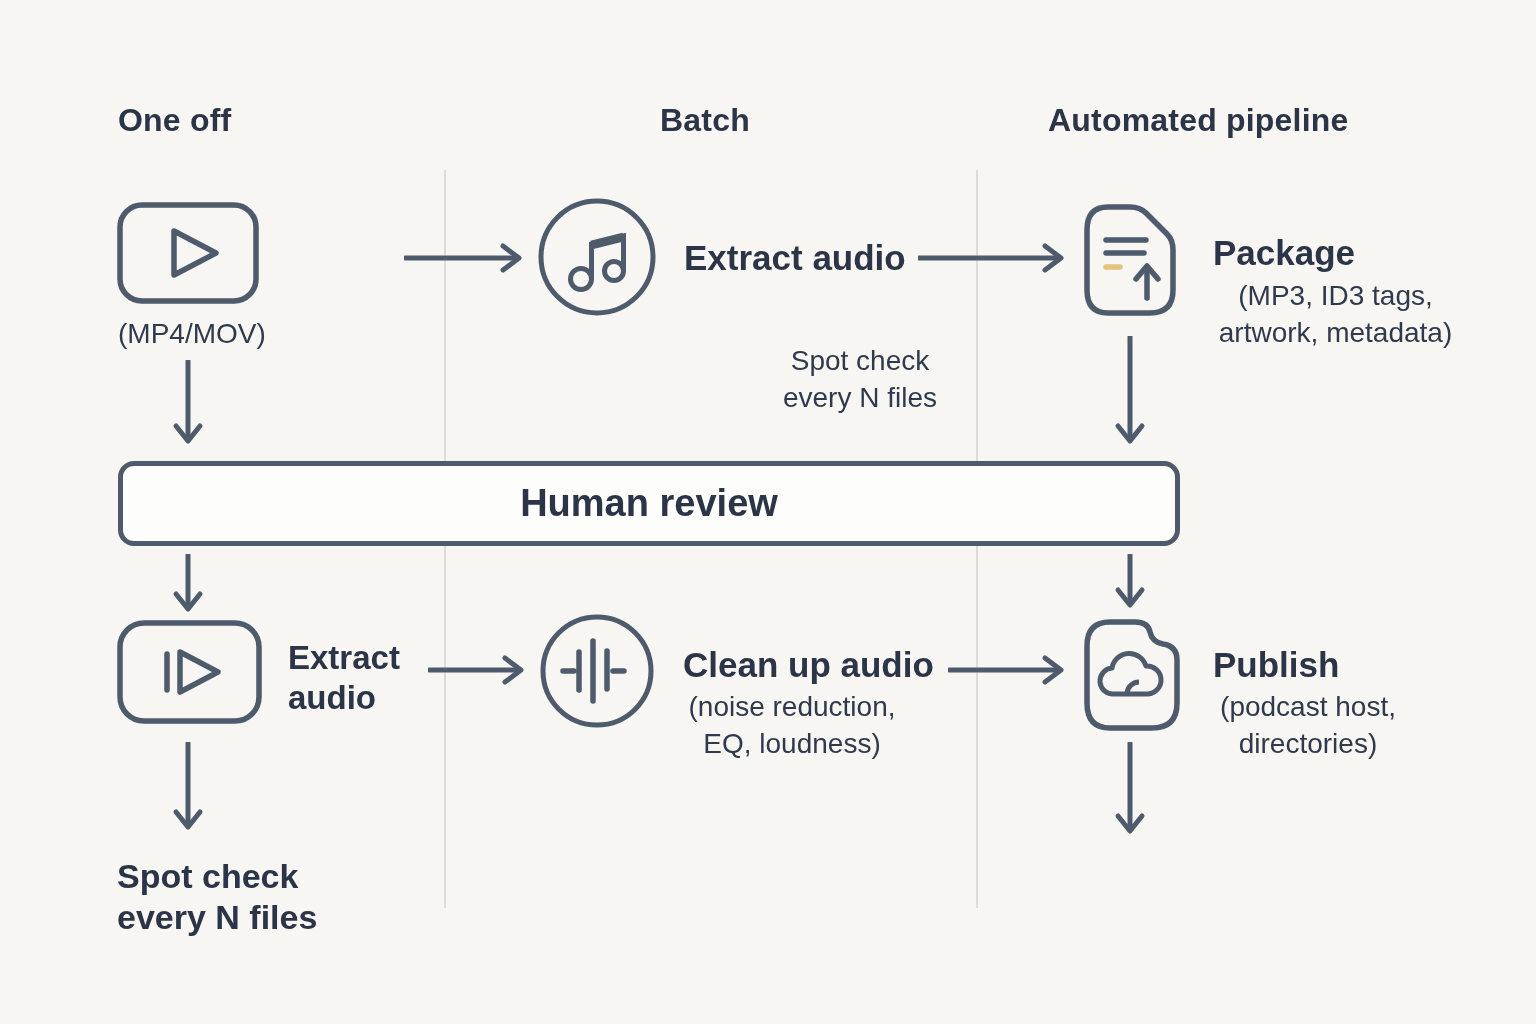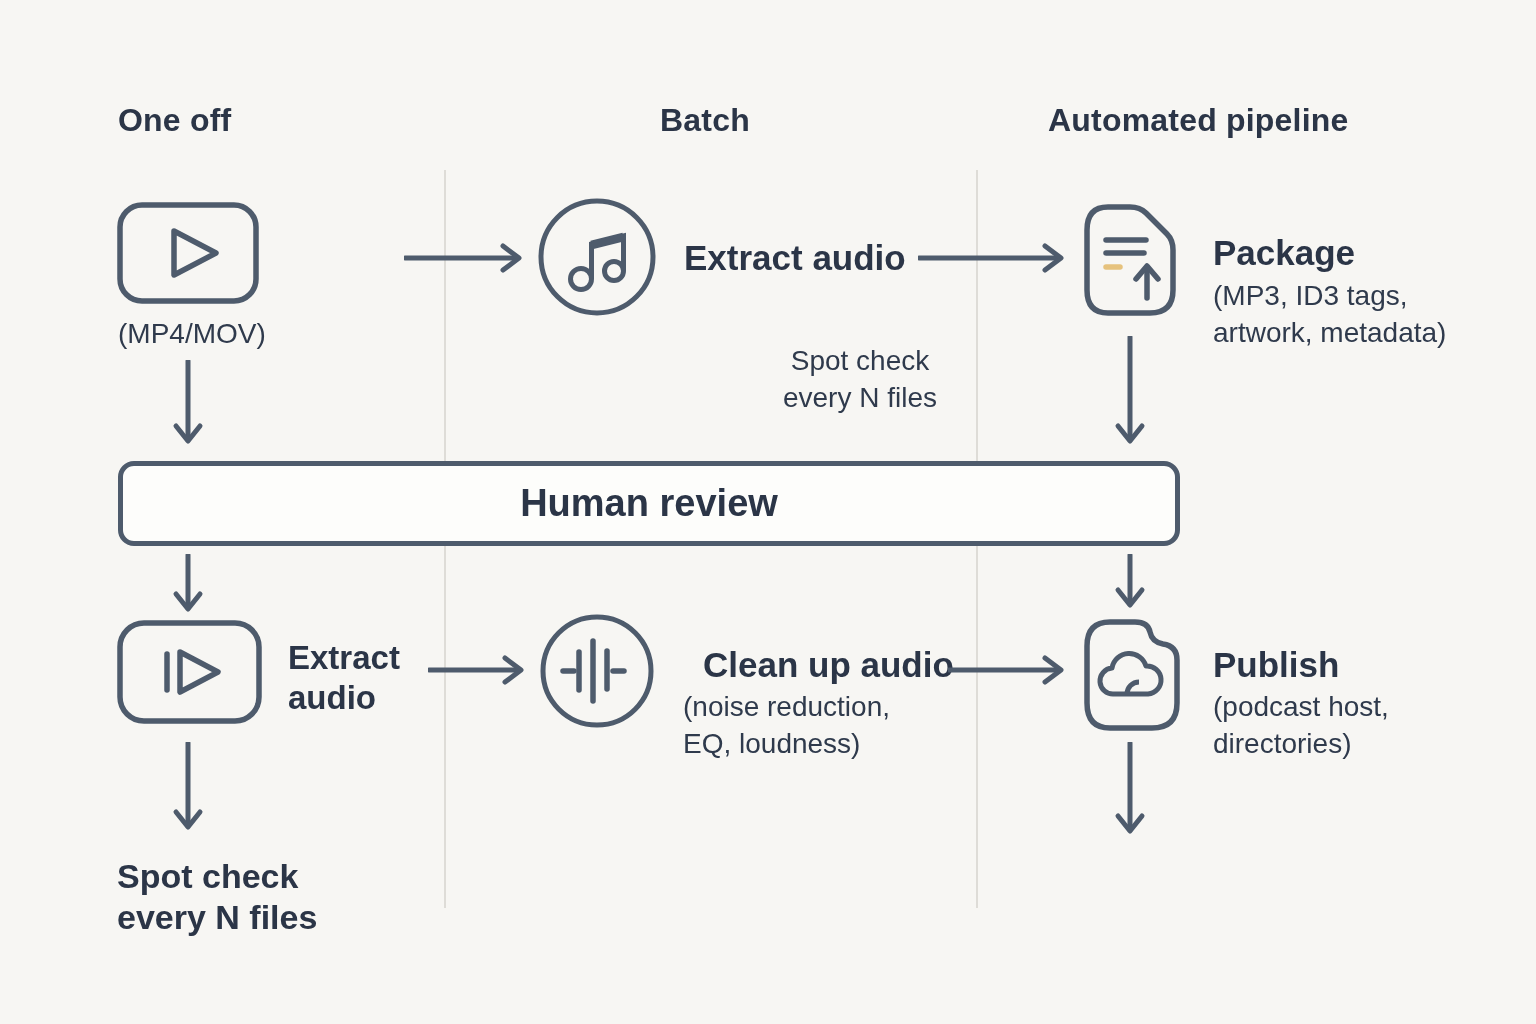--- a/index.html
+++ b/index.html
@@ -8,21 +8,21 @@
     width:1536px;height:1024px;
     background:#f7f6f3;
     font-family:"Liberation Sans", sans-serif;
     color:#2b3547;
     overflow:hidden;
   }
   .hdr{position:absolute;font-size:32px;font-weight:bold;letter-spacing:0.2px;}
   .divider{position:absolute;width:2px;background:#dedcd7;}
   .node-label{position:absolute;font-size:35px;font-weight:bold;line-height:1.22;}
   .node-label.sm{font-size:33px;}
-  .caption{position:absolute;font-size:28px;font-weight:normal;line-height:1.32;color:#2f3a4c;}
+  .caption{position:absolute;font-size:28px;font-weight:normal;line-height:1.32;color:#2f3a4c;text-align:center;}
   .note-center{text-align:center;}
   .icon{position:absolute;}
   .icon svg{display:block;}
   .stroke{stroke:#4e5b6c;fill:none;stroke-width:5.5;}
   .stroke-thin{stroke:#4e5b6c;fill:none;stroke-width:5;}
   .accent{stroke:#e6c27d;fill:none;stroke-width:5.5;}
   .arrow{position:absolute;}
   .arrow svg line, .arrow svg polyline{stroke:#4e5b6c;stroke-width:5;fill:none;stroke-linecap:round;stroke-linejoin:round;}
   #human-review-bar{
     position:absolute;left:118px;top:461px;width:1052px;height:75px;
@@ -140,21 +140,21 @@
   <div class="icon" style="left:539px;top:613px;">
     <svg width="116" height="116" viewBox="0 0 116 116">
       <circle class="stroke-thin" cx="58" cy="58" r="54"></circle>
       <line class="stroke" stroke-linecap="round" x1="24" y1="58" x2="35" y2="58"></line>
       <line class="stroke" stroke-linecap="round" x1="40" y1="39" x2="40" y2="77"></line>
       <line class="stroke" stroke-linecap="round" x1="54" y1="28" x2="54" y2="88"></line>
       <line class="stroke" stroke-linecap="round" x1="68" y1="38" x2="68" y2="76"></line>
       <line class="stroke" stroke-linecap="round" x1="74" y1="58" x2="85" y2="58"></line>
     </svg>
   </div>
-  <div class="node-label" style="left:683px;top:644px;margin-left:20px;">Clean up audio</div>
+  <div class="node-label" style="left:683px;top:644px;">Clean up audio</div>
   <div class="caption" style="left:683px;top:689px;width:218px;">(noise reduction, EQ, loudness)</div>
 
   <div class="arrow" style="left:948px;top:650px;">
     <svg width="120" height="40" viewBox="0 0 120 40">
       <line x1="1" y1="20" x2="110" y2="20"></line>
         <polyline points="97,8 113,20 97,32"></polyline>
     </svg>
   </div>
 
   <div class="icon" style="left:1080px;top:615px;">

